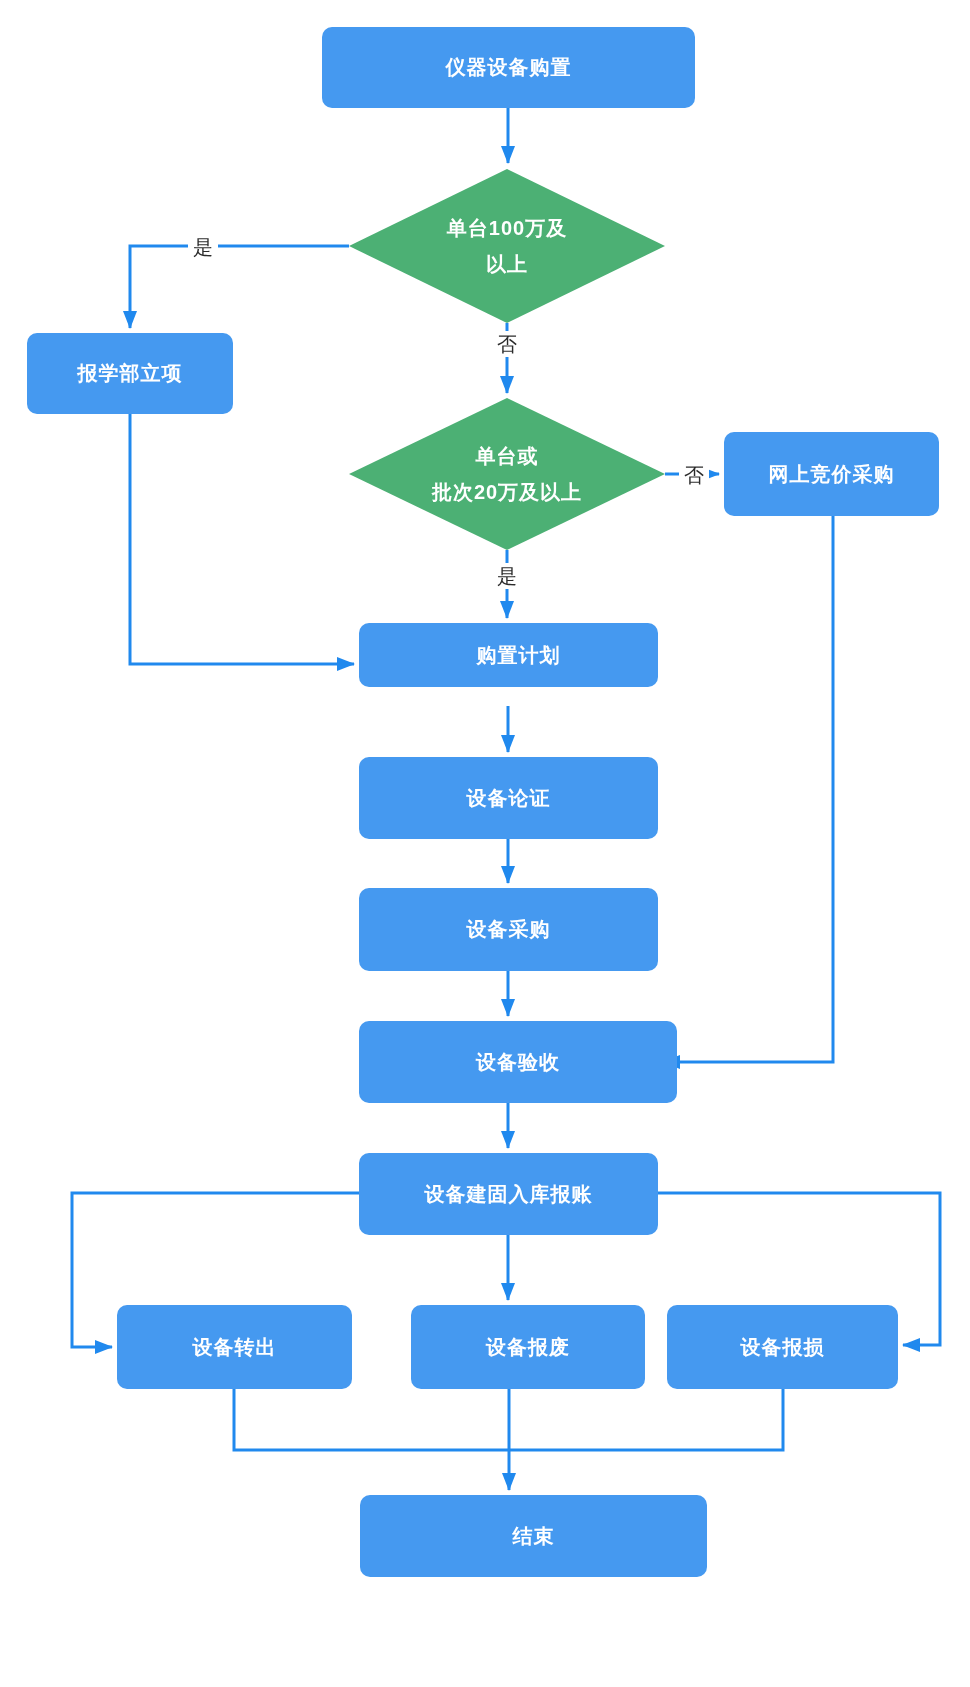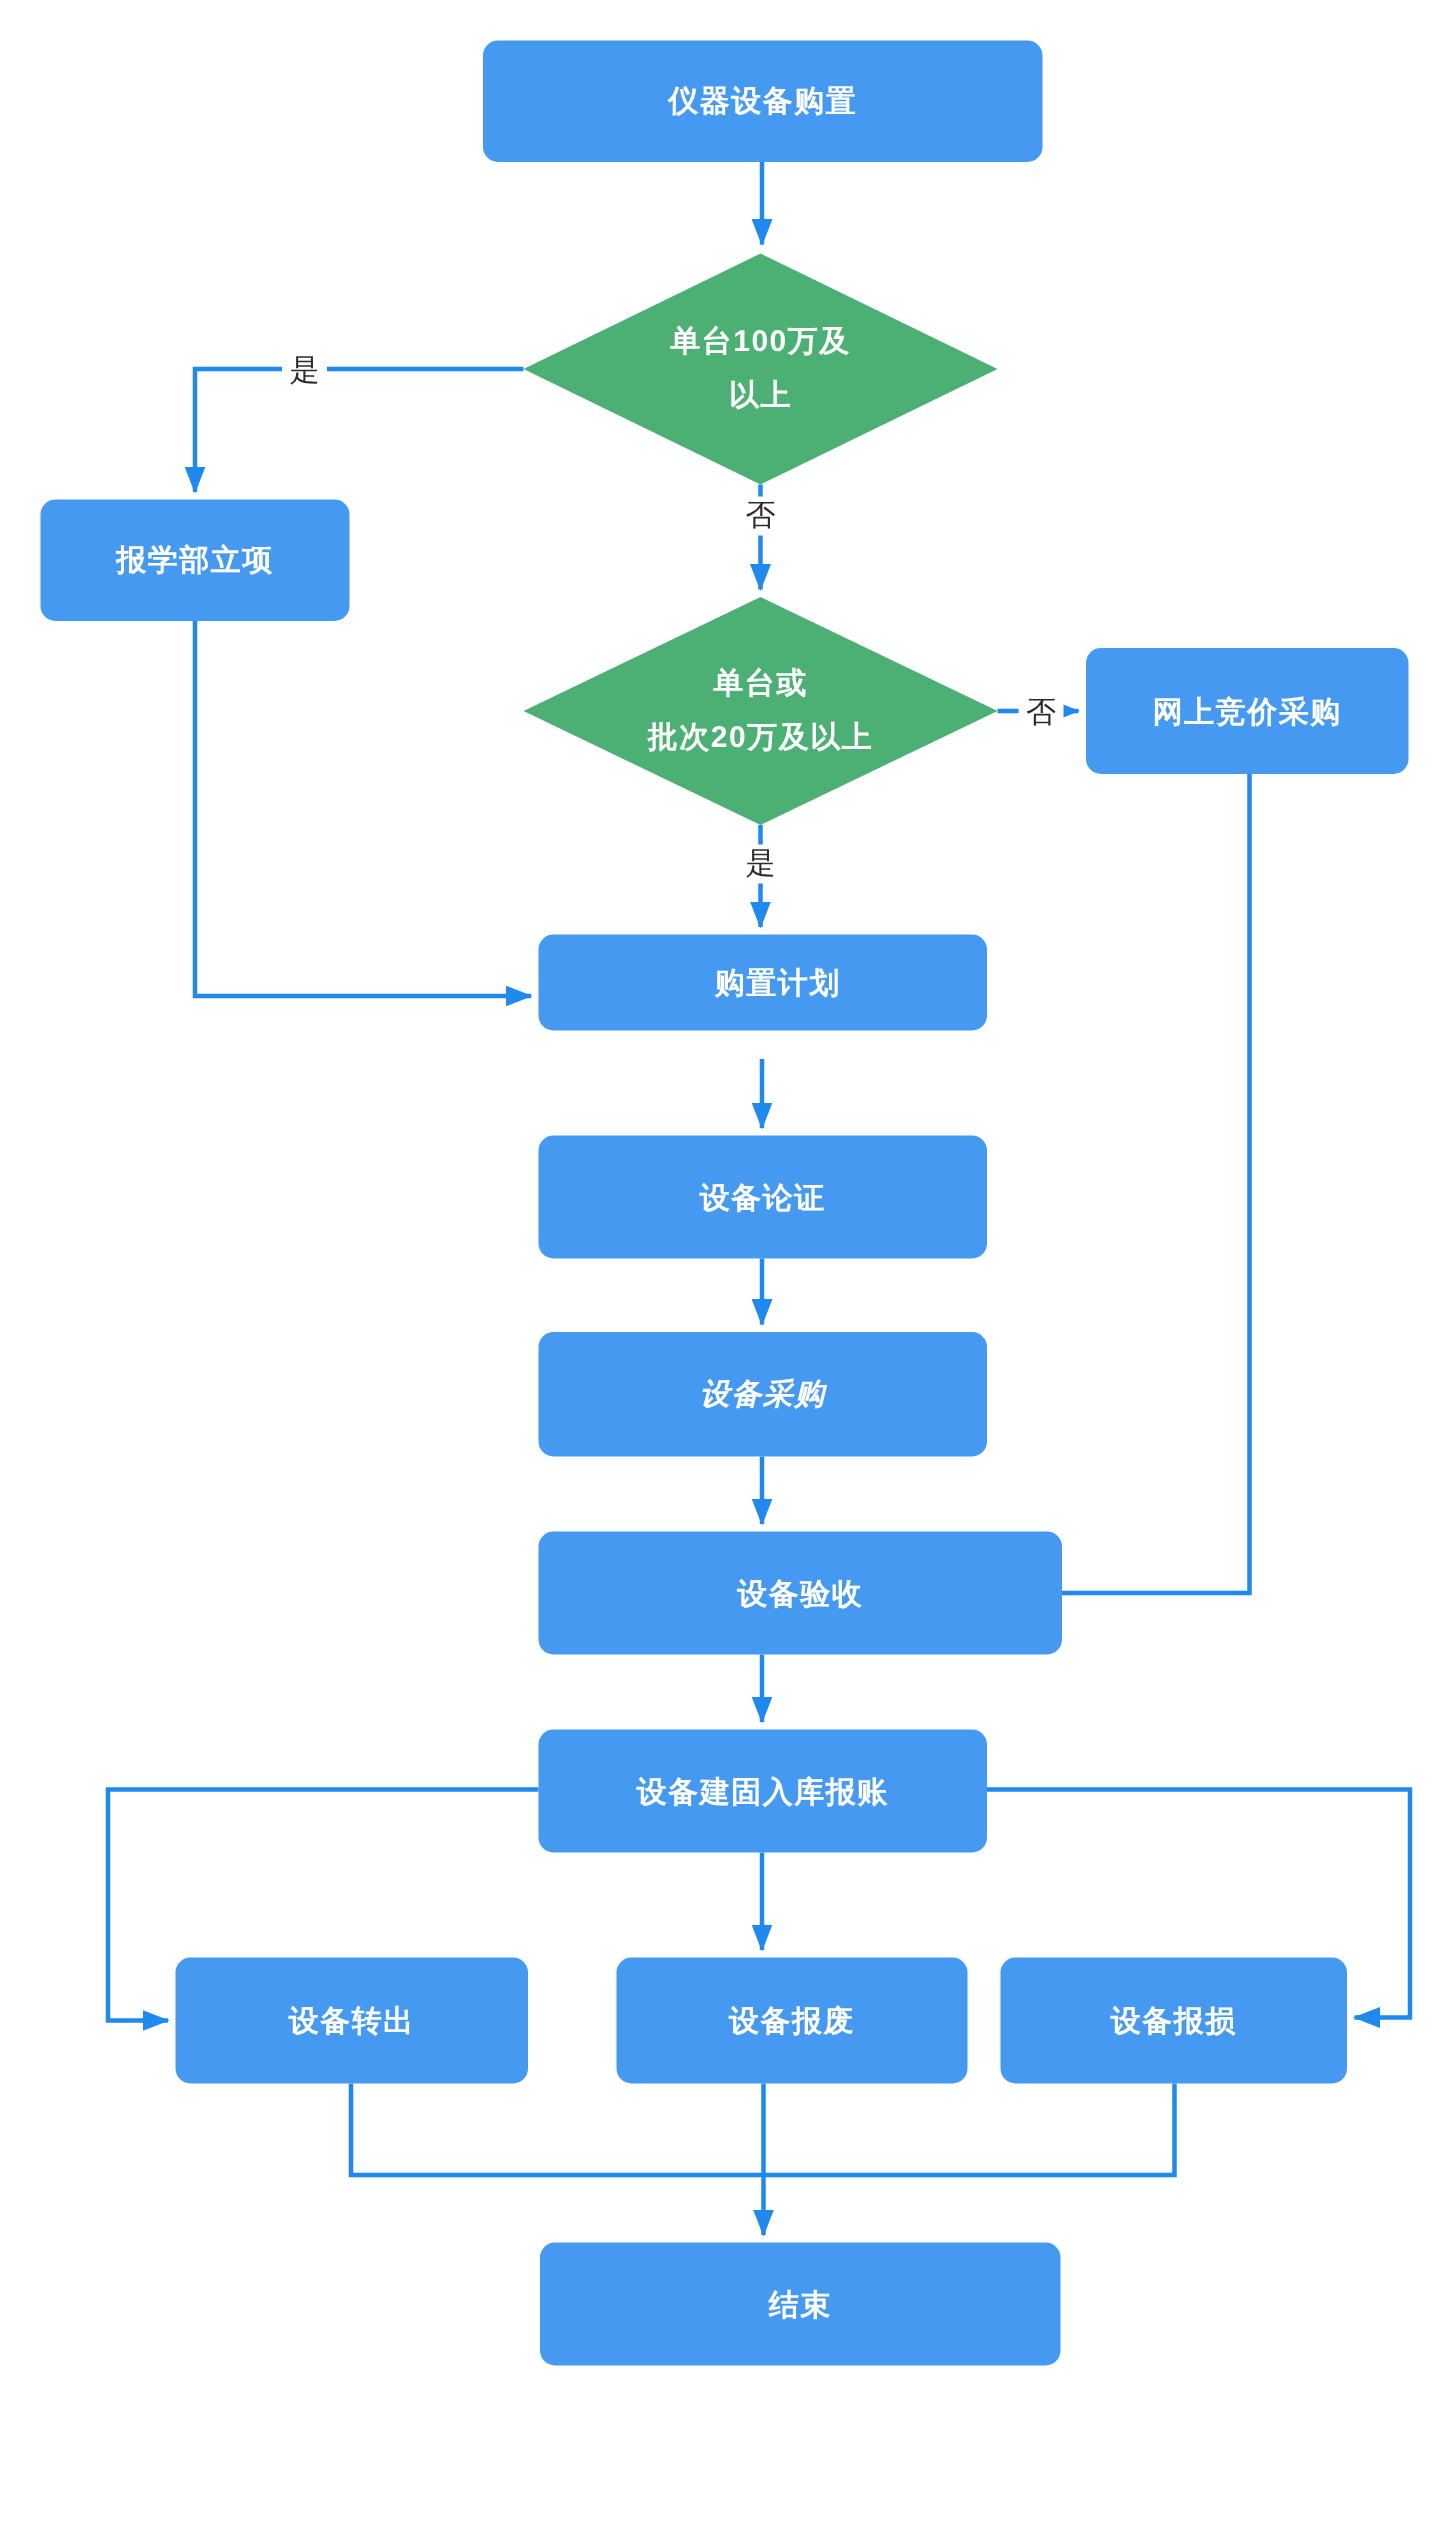--- a/index.html
+++ b/index.html
@@ -12,22 +12,22 @@
   .diamond-text{position:absolute;z-index:2;color:#ffffff;font-size:20px;font-weight:bold;
         letter-spacing:1px;text-align:center;transform:translate(-50%,-50%);line-height:36px;white-space:nowrap;}
   .edge-label{position:absolute;z-index:3;color:#2b2b2b;font-size:20px;font-weight:500;
         background:#ffffff;padding:1px 5px;transform:translate(-50%,-50%);line-height:24px;}
   
   .n-start    {left:322px;top:27px;  width:373px;height:81px;align-items:center;}
   .n-baoxuebu {left:27px; top:333px; width:206px;height:81px;}
   .n-wangshang{left:724px;top:432px; width:215px;height:84px;}
   .n-gouzhi   {left:359px;top:623px; width:299px;height:64px;padding-left:20px;}
   .n-lunzheng {left:359px;top:757px; width:299px;height:82px;}
-  .n-caigou   {left:359px;top:888px; width:299px;height:83px;font-style:italic;}
-  .n-yanshou  {left:359px;top:1021px;width:349px;height:82px;}
+  .n-caigou   {left:359px;top:888px; width:299px;height:83px;}
+  .n-yanshou  {left:359px;top:1021px;width:318px;height:82px;}
   .n-jiangu   {left:359px;top:1153px;width:299px;height:82px;}
   .n-zhuanchu {left:117px;top:1305px;width:235px;height:84px;}
   .n-baofei   {left:411px;top:1305px;width:234px;height:84px;}
   .n-baosun   {left:667px;top:1305px;width:231px;height:84px;}
   .n-end      {left:360px;top:1495px;width:347px;height:82px;}
   .t-d1{left:507px;top:246px;}
   .t-d2{left:507px;top:474px;}
   .l-d1-yes{left:203px;top:247px;}
   .l-d1-no {left:507px;top:344px;}
   .l-d2-no {left:694px;top:475px;}

